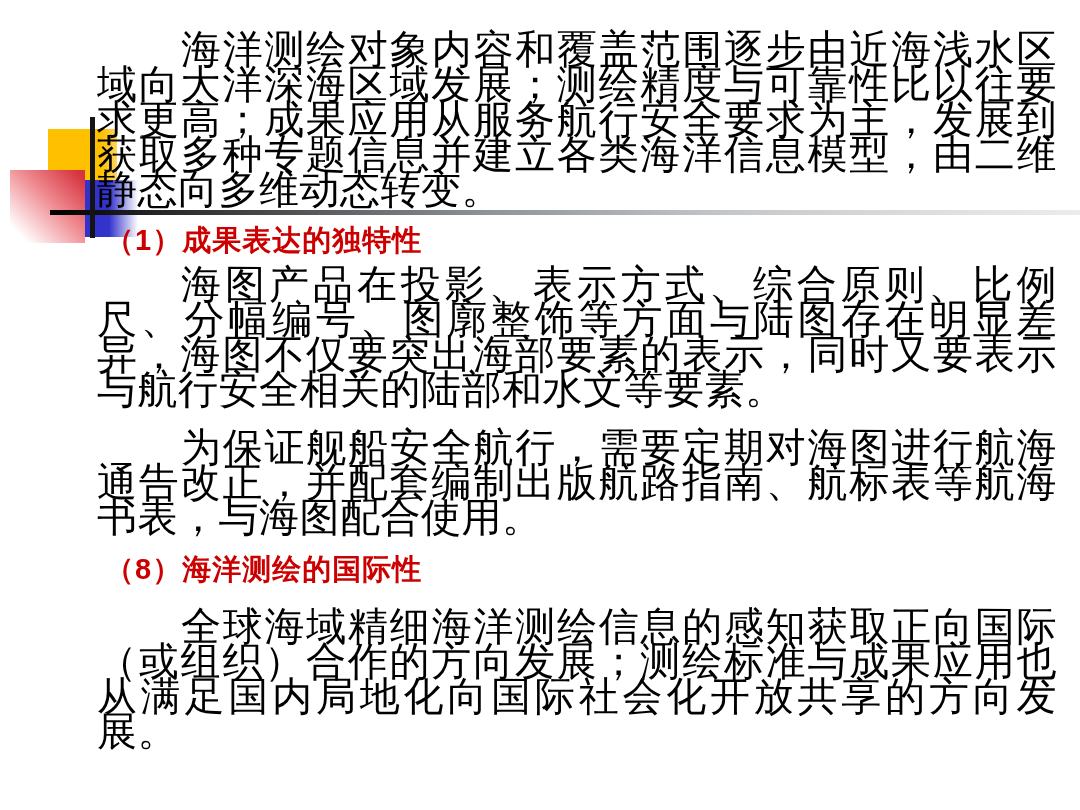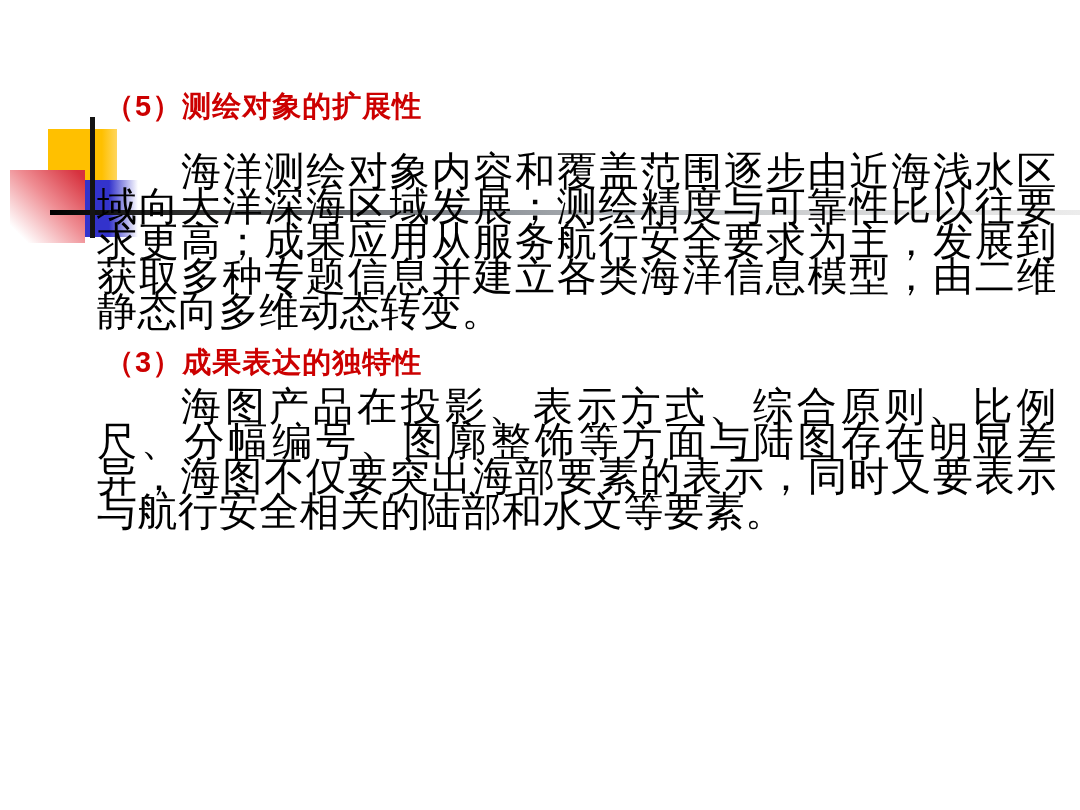--- a/index.html
+++ b/index.html
@@ -72,27 +72,31 @@
     <div class="sq-yellow"></div>
     <div class="sq-blue"></div>
     <div class="sq-red"></div>
     <div class="hline"></div>
     <div class="vline"></div>
   </div>
 
   <div class="content">
 
     <section class="s5">
-      <h2>（5）测绘对象的扩展性</h2>
       <p>海洋测绘对象内容和覆盖范围逐步由近海浅水区域向大洋深海区域发展；测绘精度与可靠性比以往要求更高；成果应用从服务航行安全要求为主，发展到获取多种专题信息并建立各类海洋信息模型，由二维静态向多维动态转变。</p>
     </section>
 
     <section class="s6">
-      <h2>（3）成果表达的独特性</h2>
+      <h2>（1）成果表达的独特性</h2>
       <p>海图产品在投影、表示方式、综合原则、比例尺、分幅编号、图廓整饰等方面与陆图存在明显差异，海图不仅要突出海部要素的表示，同时又要表示与航行安全相关的陆部和水文等要素。</p>
     </section>
 
     <section class="s7">
+      <p>为保证舰船安全航行，需要定期对海图进行航海通告改正，并配套编制出版航路指南、航标表等航海书表，与海图配合使用。</p>
     </section>
 
+    <section class="s8">
+      <h2>（8）海洋测绘的国际性</h2>
+      <p>全球海域精细海洋测绘信息的感知获取正向国际（或组织）合作的方向发展；测绘标准与成果应用也从满足国内局地化向国际社会化开放共享的方向发展。</p>
+    </section>
 
   </div>
 </div>
 
 </body></html>

